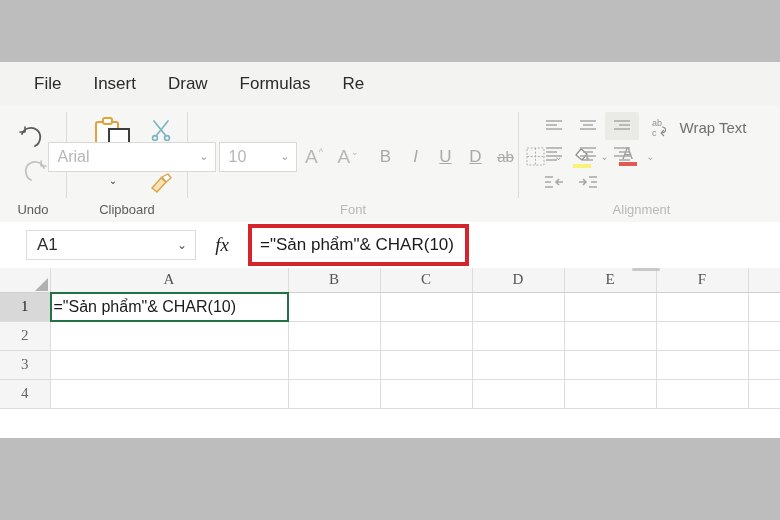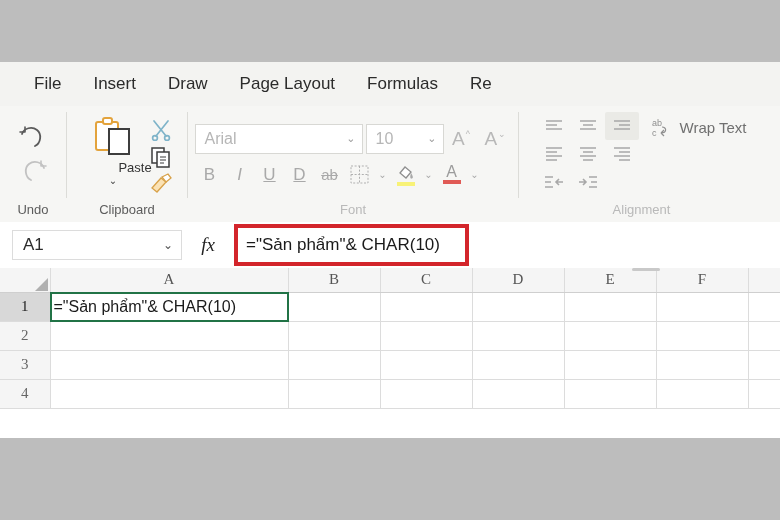--- a/index.html
+++ b/index.html
@@ -119,21 +119,21 @@
   
   .g-clip { width: 120px; }
   .clip-inner { display: flex; align-items: flex-start; gap: 4px; padding-top: 2px;}
   .paste-col { display: flex; flex-direction: column; align-items: center; width: 64px;}
   .paste-label { font-size: 13px; color: #333; margin-top: 1px; margin-left: 44px;}
   .paste-chev { font-size: 10px; color: #444; line-height: 8px; margin-top: 2px;}
   .clip-small { display: flex; flex-direction: column; align-items: center; gap: 1px; padding-top: 2px;}
 
   
   .g-font { width: 330px; }
-  .font-inner { display: flex; flex-direction: column; gap: 6px; padding-top: 2px;}
+  .font-inner { display: flex; flex-direction: row; gap: 6px; padding-top: 2px;}
   .font-row1 { display: flex; align-items: center; gap: 0px; }
   .combo {
     display: flex; align-items: center;
     height: 30px;
     background: #fff;
     border: 1px solid #d8d8d4;
     box-sizing: border-box;
     padding: 0 6px 0 9px;
     font-size: 16px;
     color: #b6b6b6;
@@ -183,21 +183,21 @@
     box-sizing: border-box;
   }
   .namebox {
     width: 170px; height: 30px;
     background: #fff;
     border: 1px solid #dcdcdc;
     box-sizing: border-box;
     display: flex; align-items: center; justify-content: space-between;
     padding: 0 8px 0 10px;
     font-size: 17px; color: #2b2b2b;
-    margin-left: 6px;
+    margin-left: 20px;
   }
   .namebox .chev { font-size: 12px; color: #555; }
   .fx {
     width: 52px; height: 30px;
     display: flex; align-items: center; justify-content: center;
     font-family: "Liberation Serif", serif;
     font-style: italic;
     font-size: 19px;
     color: #222;
   }
@@ -315,24 +315,20 @@
       <div class="tab">
         <span>File</span>
 
       </div>
       <div class="tab">
         <span>Insert</span>
 
       </div>
       <div class="tab">
         <span>Draw</span>
-
-      </div>
-      <div class="tab">
-        <span>Page Layout</span>
 
       </div>
       <div class="tab">
         <span>Formulas</span>
 
       </div>
       <div class="tab">
         <span>Re</span>
 
       </div>

